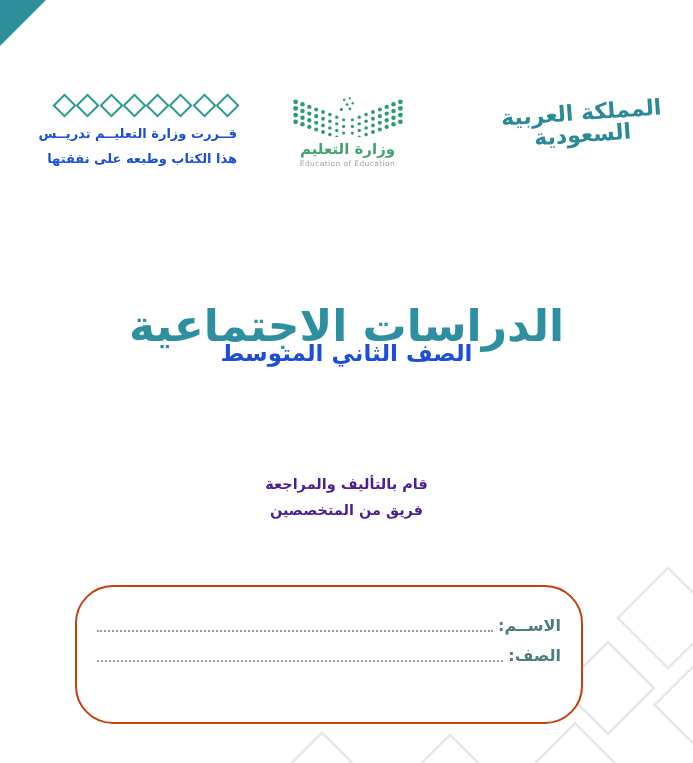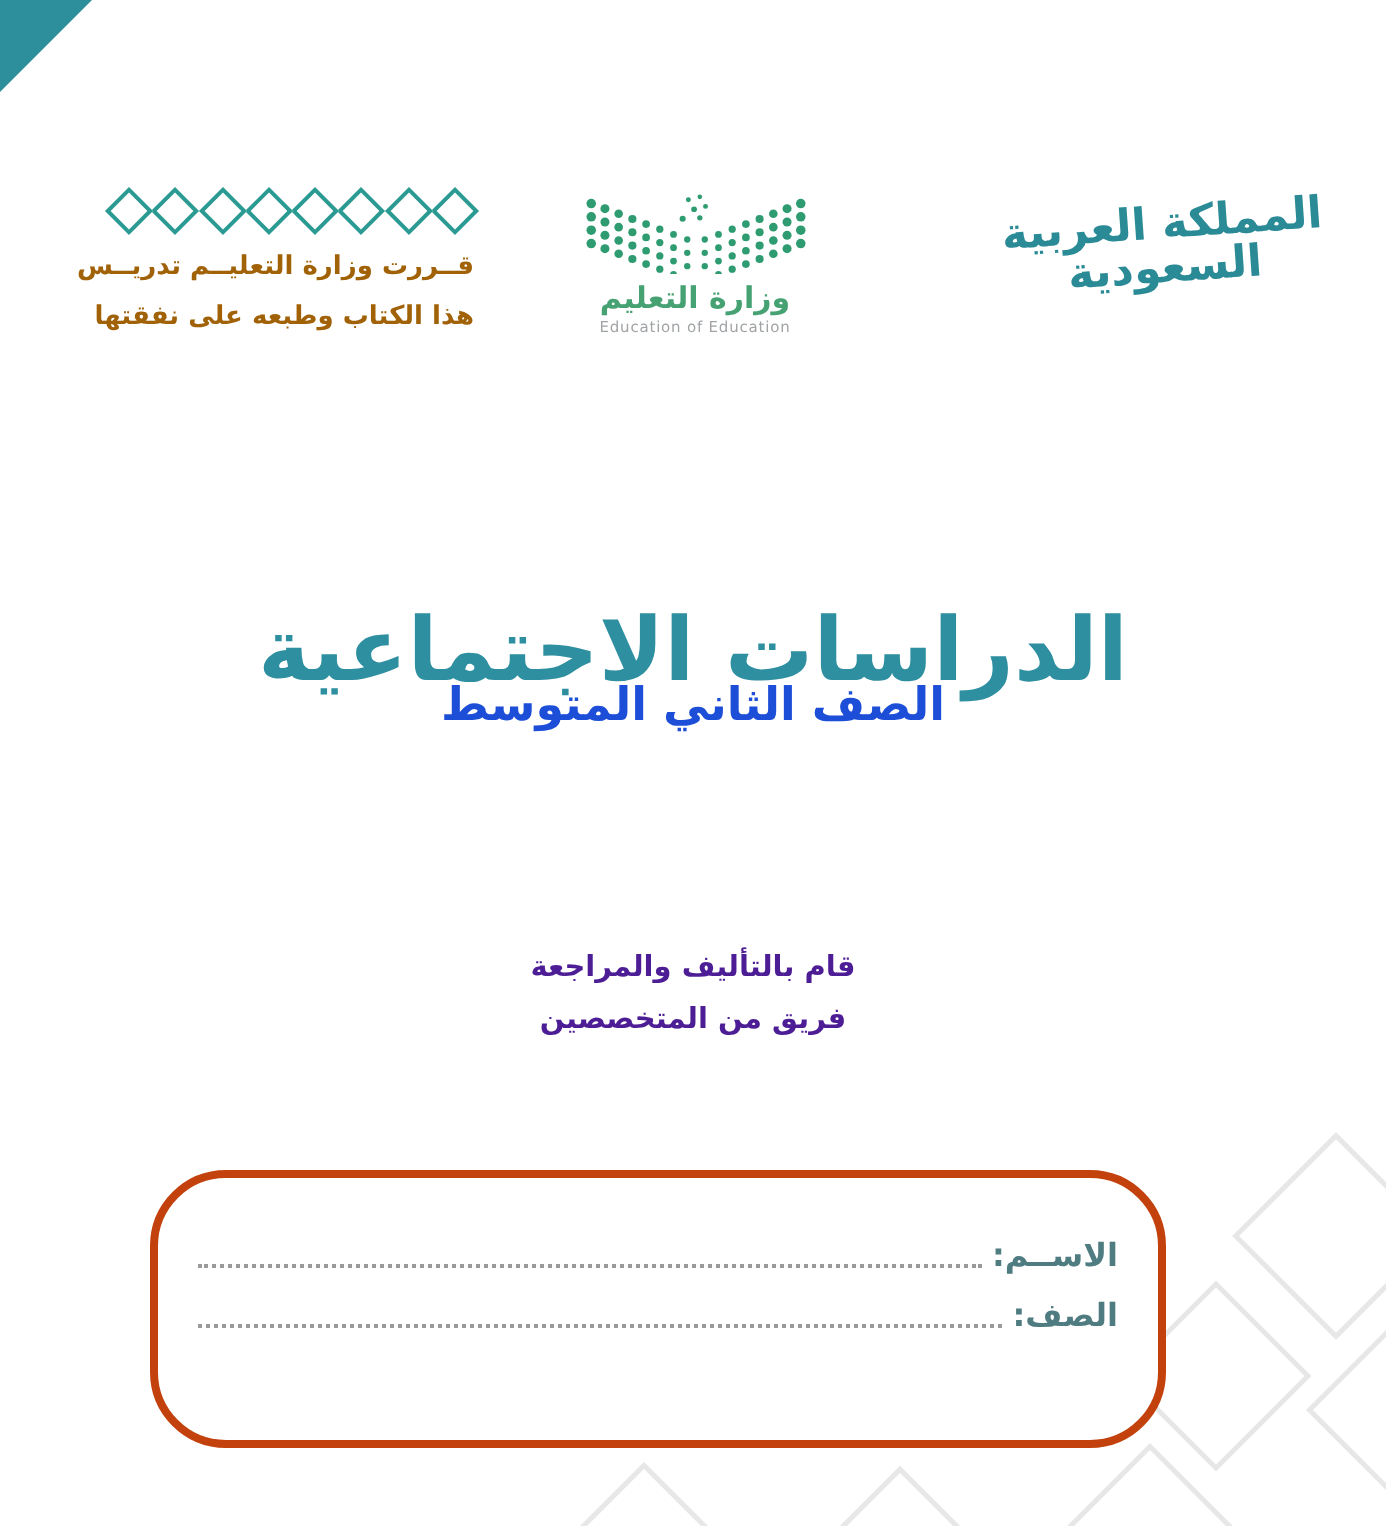--- a/index.html
+++ b/index.html
@@ -11,21 +11,21 @@
   .corner-triangle{
     position:absolute;top:0;left:0;width:0;height:0;z-index:3;
     border-top:46px solid #2e8f9c;border-right:46px solid transparent;
   }
   
   .pattern-svg{position:absolute;top:0;left:0;z-index:0;}
   
   .statement{position:absolute;left:55px;top:94px;width:182px;z-index:2;text-align:center;}
   .diamonds{display:flex;flex-direction:row;justify-content:space-between;align-items:center;height:22px;padding:0 1px;}
   .diamond{width:13px;height:13px;border:2px solid #2a9a92;transform:rotate(45deg);background:#fff;}
-  .statement-text{margin-top:5px;color:#a16207;font-size:13px;font-weight:bold;line-height:25px;white-space:nowrap;}
+  .statement-text{margin-top:5px;color:#1d4ed8;font-size:13px;font-weight:bold;line-height:25px;white-space:nowrap;}
   
   .ministry{position:absolute;left:270px;top:97px;width:155px;z-index:2;text-align:center;direction:rtl;}
   .ministry svg{display:block;margin:0 auto;fill:#2e9b70;}
   .ministry-ar{color:#46a273;font-size:15px;font-weight:bold;margin-top:3px;line-height:18px;}
   .ministry-en{color:#a0a4a6;font-size:7.5px;letter-spacing:0.4px;margin-top:1px;direction:ltr;}
   
   .kingdom{
     position:absolute;left:498px;top:102px;width:168px;height:48px;z-index:2;
     color:#2a8a96;font-size:22px;font-weight:bold;text-align:center;line-height:22px;
     transform:rotate(-4deg);font-family:"DejaVu Sans",sans-serif;
@@ -40,21 +40,21 @@
     color:#1d4ed8;font-size:23px;font-weight:bold;
   }
   
   .authorship{
     position:absolute;top:471px;left:0;width:693px;text-align:center;z-index:2;
     color:#4c1d95;font-size:14.5px;font-weight:bold;line-height:26px;
   }
   
   .student-box{
     position:absolute;left:75px;top:585px;width:508px;height:139px;z-index:2;
-    background:#ffffff;border:4px solid #c2410c;border-radius:38px;
+    background:#ffffff;border:2px solid #c2410c;border-radius:38px;
     box-sizing:border-box;padding:20px 20px 0 18px;
   }
   .field-row{display:flex;flex-direction:row;align-items:flex-end;height:30px;}
   .field-label{color:#4f7c80;font-size:16px;font-weight:bold;white-space:nowrap;line-height:22px;}
   .field-line{flex:1;border-bottom:2px dotted #9a9a9a;margin:0 5px 5px 2px;height:1px;}
 </style>
 </head>
 <body>
 
 <div class="corner-triangle"></div>

